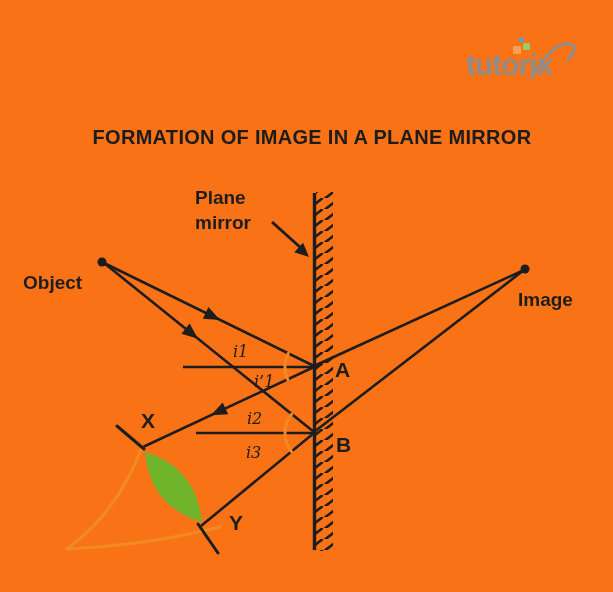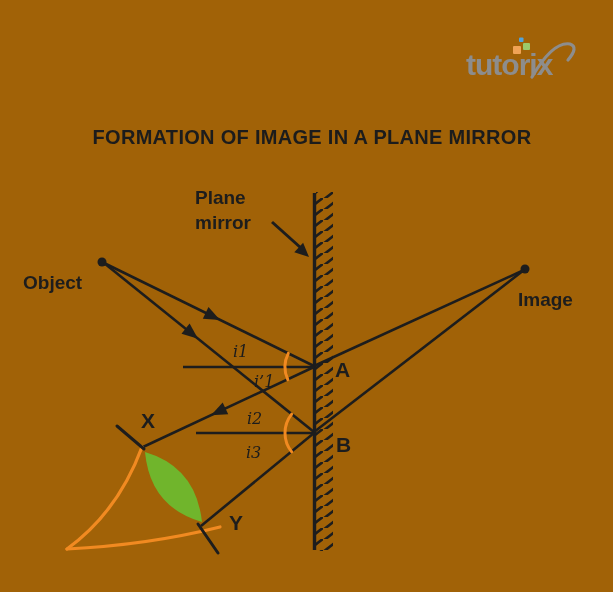--- a/index.html
+++ b/index.html
@@ -1,16 +1,16 @@
 <!DOCTYPE html>
 <html><head>
 <meta charset="utf-8">
 <style>
   html,body{margin:0;padding:0;background:#ffffff;}
-  .page{position:relative;width:613px;height:592px;background:#a16207;overflow:hidden;
+  .page{position:relative;width:613px;height:592px;background:#f97316;overflow:hidden;
         font-family:"Liberation Sans",sans-serif;}
   svg{display:block;}
   
   .ray{stroke:#1d1d1d;stroke-width:2.6;fill:none;}
   .ray-thick{stroke:#1d1d1d;stroke-width:3;fill:none;}
   .mirror-line{stroke:#1d1d1d;stroke-width:3.4;}
   .hatch-stroke{stroke:#1d1d1d;stroke-width:2.6;}
   .arrowhead{fill:#1d1d1d;stroke:none;}
   .dot{fill:#1d1d1d;}
   .lash{stroke:#1d1d1d;stroke-width:3;stroke-linecap:round;fill:none;}

